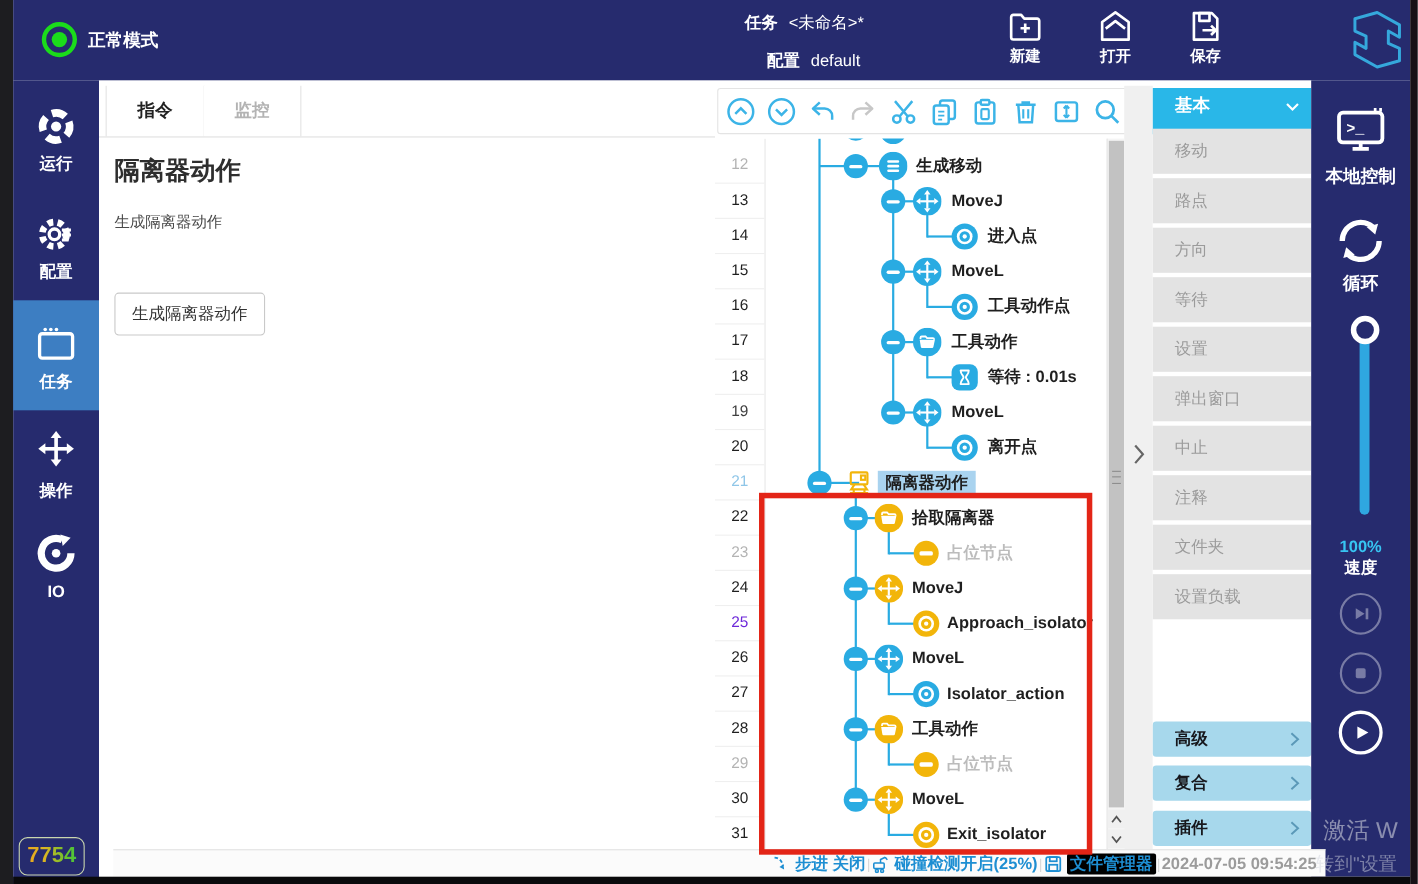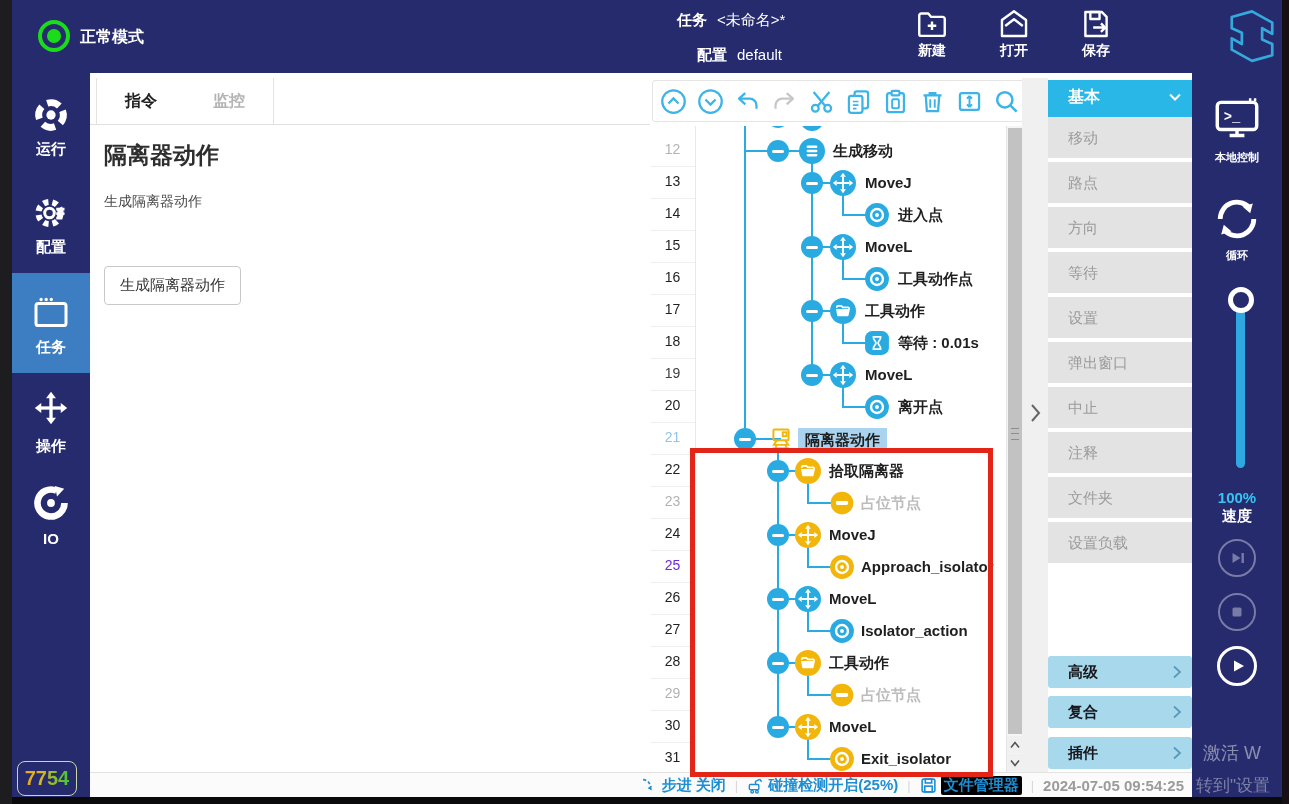--- a/index.html
+++ b/index.html
@@ -75,38 +75,38 @@
   #cmd-panel{position:absolute;left:1048px;top:80px;width:144px;height:692px;background:#fff;}
   #cmd-header{position:absolute;left:0;top:0;width:144px;height:42px;background:#29b7e8;color:#fff;font-size:16px;font-weight:700;line-height:34px;padding-left:20px;box-sizing:border-box;cursor:pointer;}
   #cmd-header svg{position:absolute;right:10px;top:10px;}
   .cmd-item{position:absolute;left:0;width:144px;height:41px;background:#e3e3e3;color:#9b9b9b;font-size:15px;line-height:41px;padding-left:20px;box-sizing:border-box;cursor:pointer;}
   .cmd-group{position:absolute;left:0;width:144px;height:32px;background:#a7d8ec;border-radius:3px;color:#17171c;font-size:15px;font-weight:700;line-height:32px;padding-left:20px;box-sizing:border-box;cursor:pointer;}
   .cmd-group svg{position:absolute;right:9px;top:8px;}
 
   
   #right-sidebar{position:absolute;left:1192px;top:73px;width:90px;height:724px;background:#262b6e;}
   .rs-icon{position:absolute;left:50%;transform:translateX(-50%);}
-  .rs-label{position:absolute;width:90px;text-align:center;color:#fff;font-size:11px;font-weight:700;}
+  .rs-label{position:absolute;width:90px;text-align:center;color:#fff;font-size:16px;font-weight:700;}
   #speed-track{position:absolute;left:44px;top:227px;width:9px;height:168px;background:#2fa7e0;border-radius:5px;}
   #speed-handle{position:absolute;left:36px;top:214px;width:16px;height:16px;border:5px solid #fff;border-radius:50%;background:#262b6e;cursor:pointer;}
   #speed-value{position:absolute;top:416px;width:90px;text-align:center;color:#37c4f2;font-size:15px;font-weight:700;}
   #speed-label{position:absolute;top:434px;width:90px;text-align:center;color:#fff;font-size:15px;font-weight:700;}
   .pb-btn{position:absolute;left:50%;transform:translateX(-50%);border-radius:50%;display:flex;align-items:center;justify-content:center;cursor:pointer;box-sizing:border-box;}
   .pb-dim{width:38px;height:38px;border:2px solid rgba(255,255,255,.38);}
   .pb-play{width:40px;height:40px;border:3px solid #fff;}
 
   
-  #statusbar{position:absolute;left:90px;top:772px;width:1102px;height:25px;background:#fbfbfb;border-top:1px solid #e2e2e2;box-sizing:border-box;display:flex;align-items:center;justify-content:flex-end;gap:9px;padding-right:8px;}
+  #statusbar{position:absolute;left:103px;top:772px;width:1102px;height:25px;background:#fbfbfb;border-top:1px solid #e2e2e2;box-sizing:border-box;display:flex;align-items:center;justify-content:flex-end;gap:1px;padding-right:8px;}
   .sb-item{display:flex;align-items:center;gap:4px;color:#1d8ed2;font-size:15px;font-weight:700;white-space:nowrap;}
   .sb-div{color:#d8d8d8;font-size:13px;}
   .file-bg{background:#000000;border-radius:2px;padding:0 3px;}
   .sb-date{color:#9b9b9b;font-size:15px;font-weight:700;white-space:nowrap;}
 
   
-  #wm1{position:absolute;left:1203px;top:741px;font-size:18px;color:rgba(222,224,230,.55);z-index:40;white-space:nowrap;}
+  #wm1{position:absolute;left:1203px;top:741px;font-size:21px;color:rgba(222,224,230,.55);z-index:40;white-space:nowrap;}
   #wm2{position:absolute;left:1196px;top:774px;font-size:17px;color:rgba(210,214,224,.5);z-index:40;white-space:nowrap;}
 </style>
 </head>
 <body>
 
 <div id="screen">
   <div class="strip-left"></div>
 
   <header id="topbar">
     <div class="status-dot">

